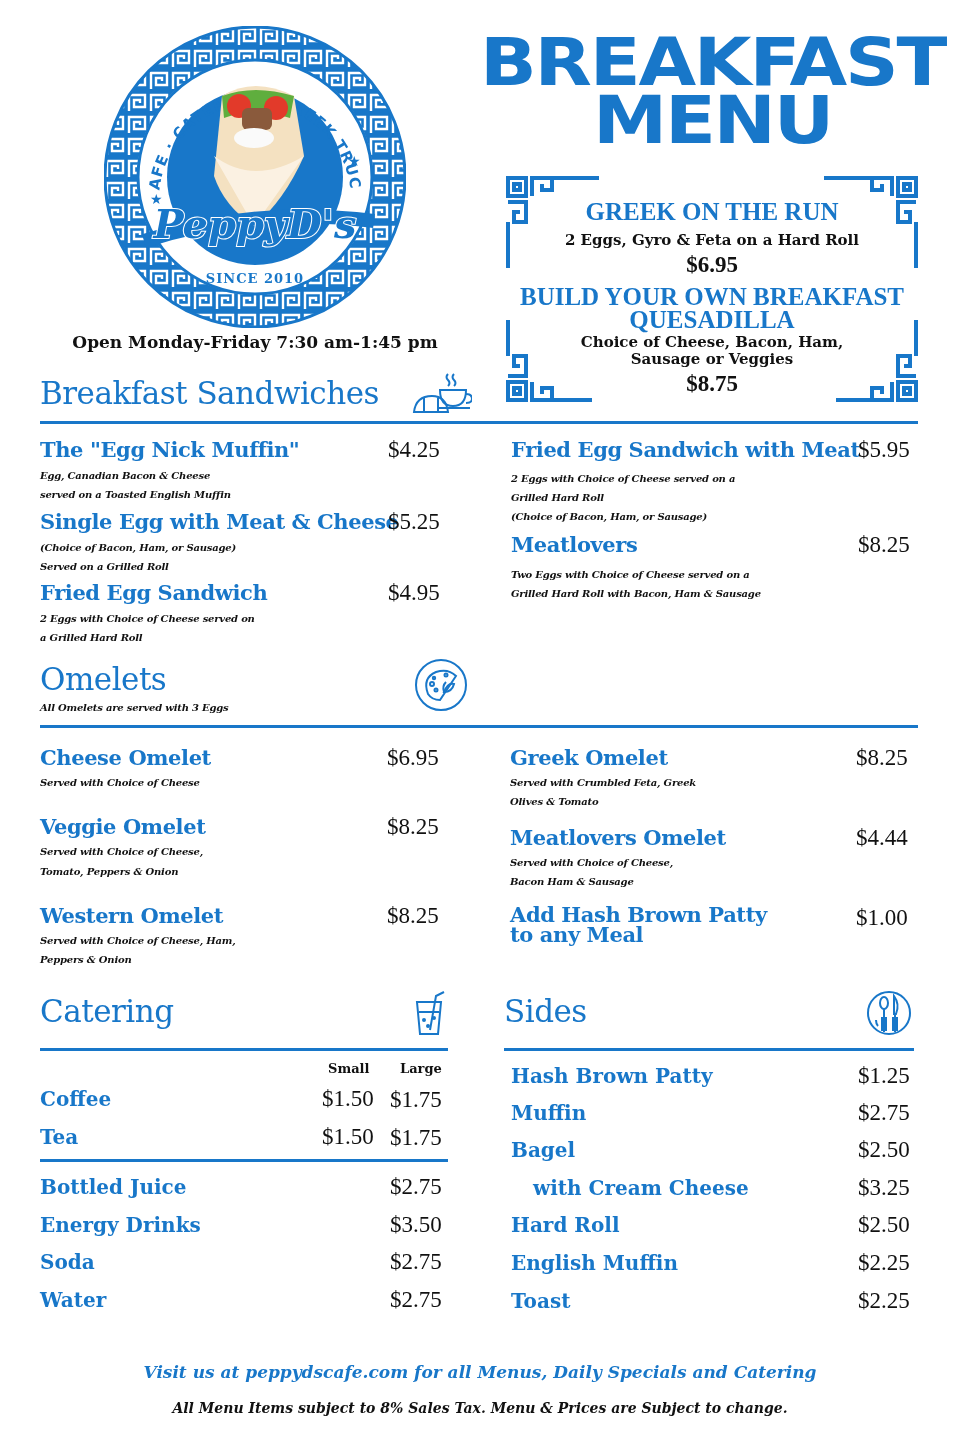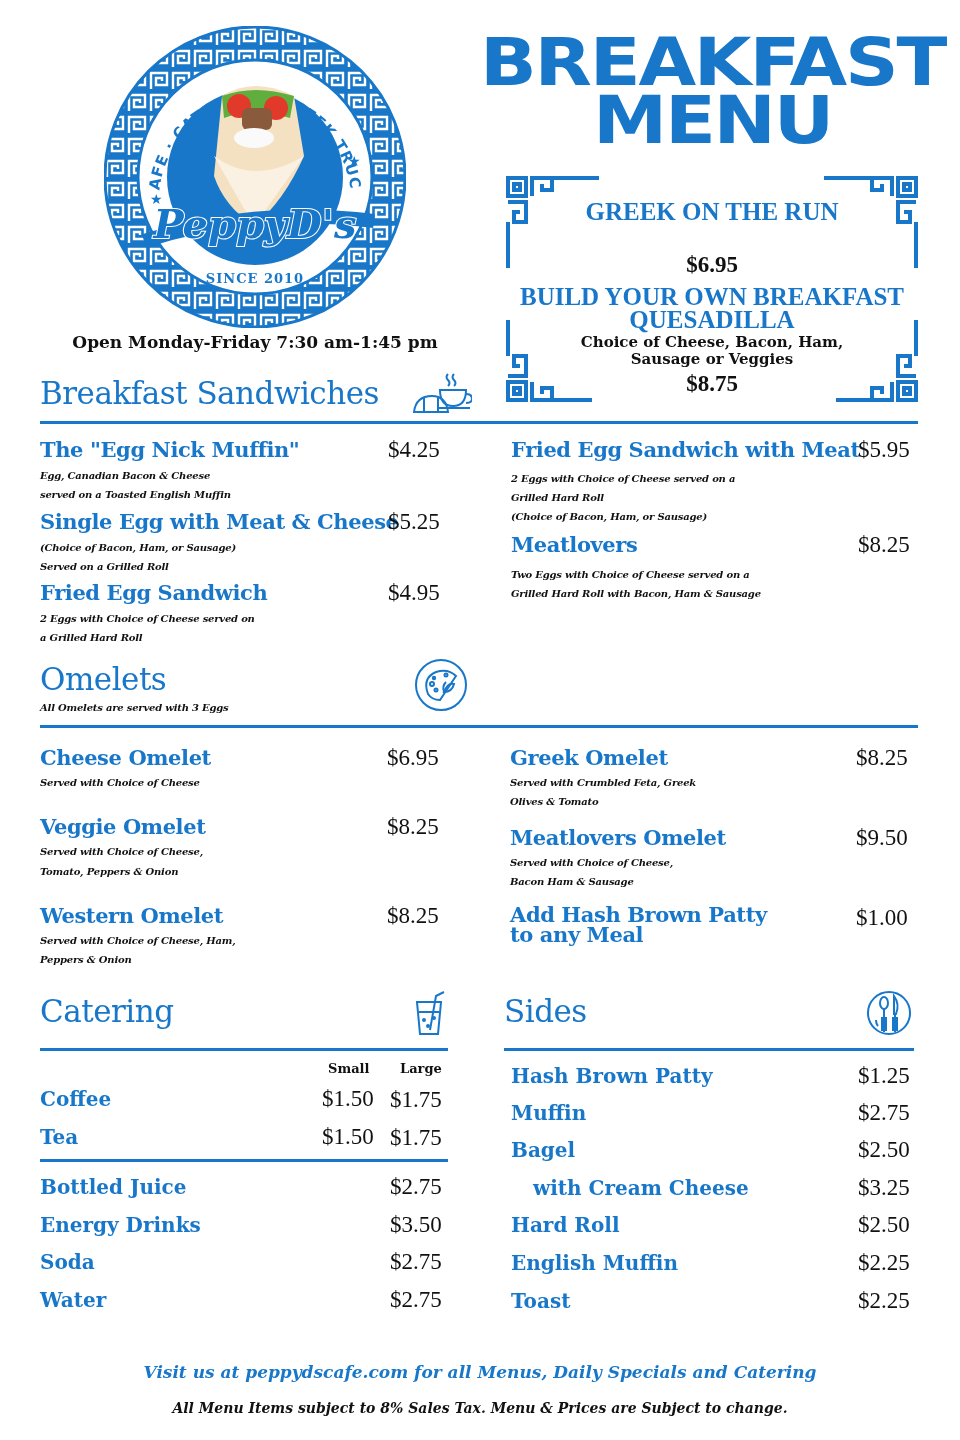--- a/index.html
+++ b/index.html
@@ -92,20 +92,21 @@
 
       <rect x="394" y="208" width="18" height="18"></rect>
         <rect x="400" y="214" width="6" height="6"></rect>
       <path d="M388 208 V226 H368 V214 H378 V220"></path>
       <path d="M412 202 H394 V182 H406 V192 H400"></path>
       <path d="M368 226 H332"></path>
         <path d="M412 182 V146"></path>
     </g>
   </svg>
   <div class="abs promo-title" style="left:0; width:416px; top:26px;">GREEK ON THE RUN</div>
+  <div class="abs promo-desc" style="left:0; width:416px; top:58px;">2 Eggs, Gyro &amp; Feta on a Hard Roll</div>
   <div class="abs promo-price" style="left:0; width:416px; top:78px;">$6.95</div>
   <div class="abs promo-title" style="left:0; width:416px; top:111px;">BUILD YOUR OWN BREAKFAST</div>
   <div class="abs promo-title" style="left:0; width:416px; top:134px;">QUESADILLA</div>
   <div class="abs promo-desc" style="left:0; width:416px; top:160px;">Choice of Cheese, Bacon, Ham,</div>
   <div class="abs promo-desc" style="left:0; width:416px; top:177px;">Sausage or Veggies</div>
   <div class="abs promo-price" style="left:0; width:416px; top:197px;">$8.75</div>
 </div>
 
 <div class="abs section-title" style="left:40px; top:375px;">Breakfast Sandwiches</div>
 <div class="abs" style="left:410px; top:370px; width:62px; height:46px;">
@@ -177,21 +178,21 @@
 <div class="abs price" style="left:387px; top:903px;">$8.25</div>
 <div class="abs desc" style="left:40px; top:931px;">Served with Choice of  Cheese, Ham,</div>
 <div class="abs desc" style="left:40px; top:950px;">Peppers &amp; Onion</div>
 
 <div class="abs item-name" style="left:510px; top:745px;">Greek Omelet</div>
 <div class="abs price" style="left:856px; top:745px;">$8.25</div>
 <div class="abs desc" style="left:510px; top:773px;">Served with Crumbled Feta, Greek</div>
 <div class="abs desc" style="left:510px; top:792px;">Olives &amp; Tomato</div>
 
 <div class="abs item-name" style="left:510px; top:825px;">Meatlovers Omelet</div>
-<div class="abs price" style="left:856px; top:825px;">$9.50</div>
+<div class="abs price" style="left:856px; top:825px;">$4.44</div>
 <div class="abs desc" style="left:510px; top:853px;">Served with Choice of Cheese,</div>
 <div class="abs desc" style="left:510px; top:872px;">Bacon Ham &amp; Sausage</div>
 
 <div class="abs item-name" style="left:510px; top:905px; line-height:20px;">Add Hash Brown Patty</div>
 <div class="abs item-name" style="left:510px; top:925px; line-height:20px;">to any Meal</div>
 <div class="abs price" style="left:856px; top:905px;">$1.00</div>
 
 <div class="abs section-title" style="left:40px; top:993px;">Catering</div>
 <div class="abs" style="left:414px; top:990px; width:36px; height:46px;">
   <svg width="36" height="46" viewBox="0 0 36 46" fill="none" stroke="#1877c9" stroke-width="2">

